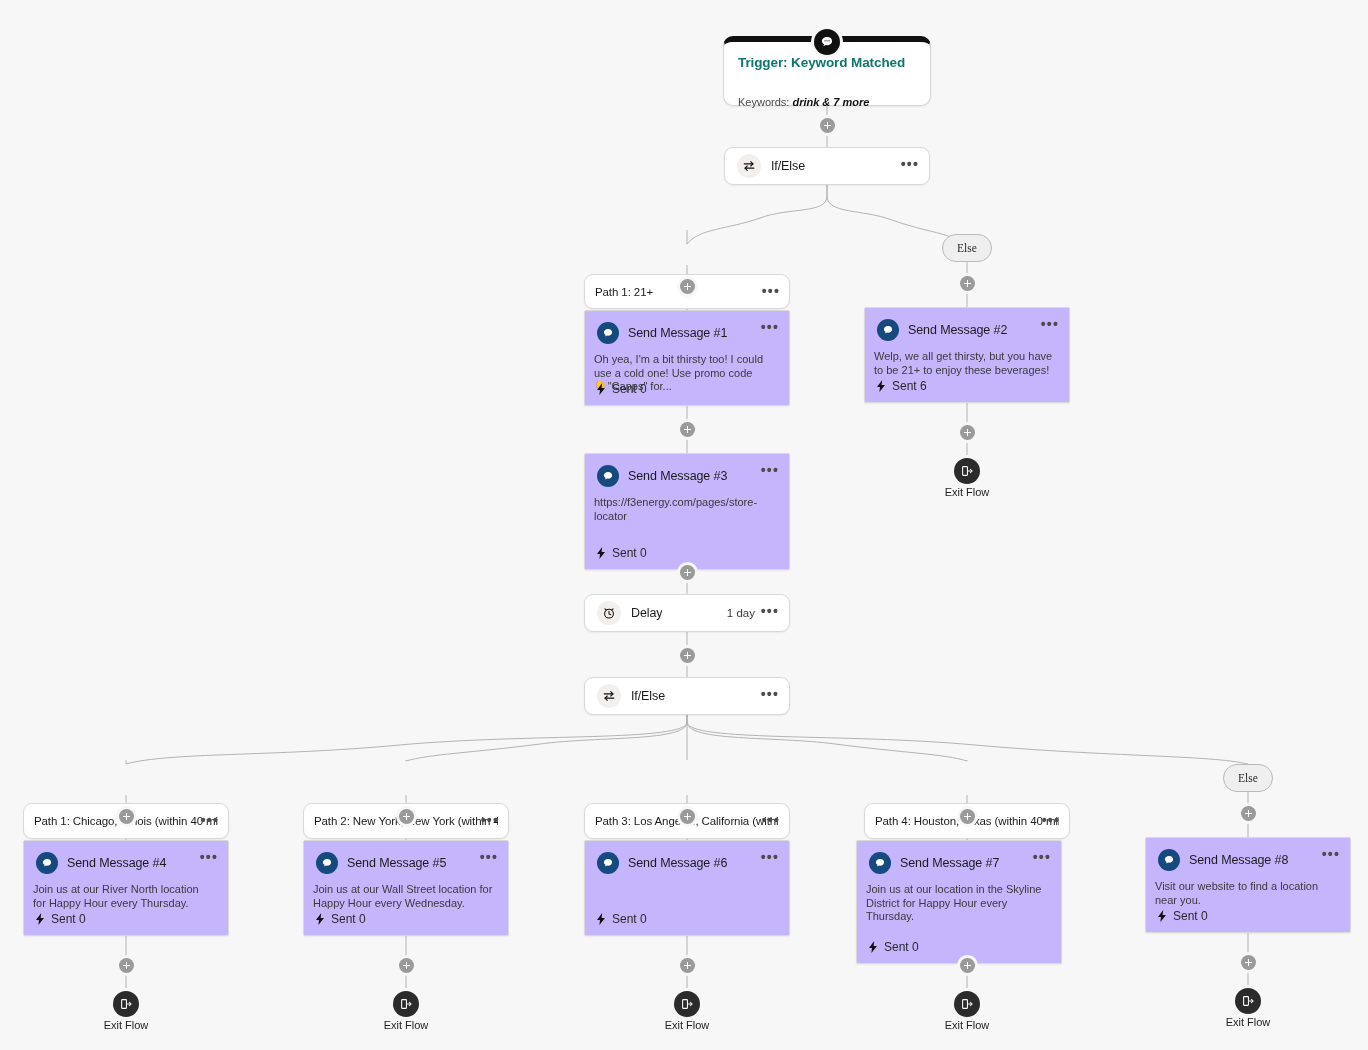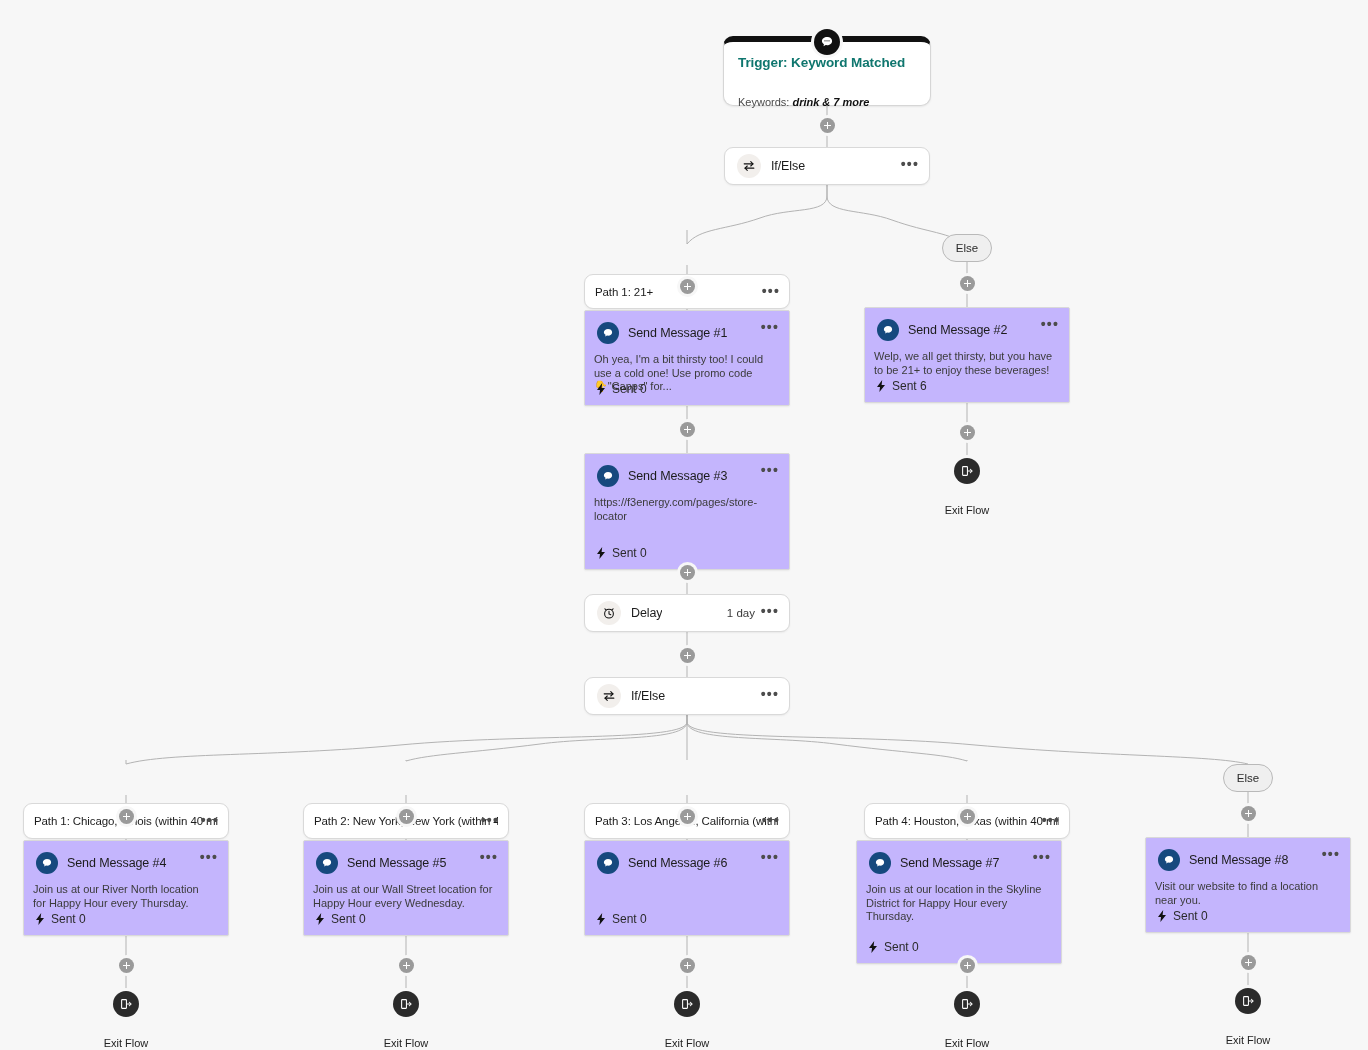--- a/index.html
+++ b/index.html
@@ -170,20 +170,21 @@
     position: absolute;
     background: #efefef;
     border: 1px solid #b9b9b9;
     border-radius: 14px;
     display: flex;
     align-items: center;
     justify-content: center;
     font-size: 11.5px;
     color: #2b2b2b;
     box-sizing: border-box;
+    font-family: Liberation Serif, serif;
   }
 
   
   .plus {
     position: absolute;
     width: 15px; height: 15px;
     border-radius: 50%;
     background: #9a9a9a;
     display: flex;
     align-items: center;
@@ -211,21 +212,21 @@
   .exit-circle {
     width: 26px; height: 26px;
     border-radius: 50%;
     background: #2b2b2b;
     display: flex;
     align-items: center;
     justify-content: center;
     box-shadow: 0 0 0 3px #f7f7f7;
   }
   .exit-label {
-    margin-top: 20px;
+    margin-top: 2px;
     font-size: 11px;
     color: #232323;
     white-space: nowrap;
   }
 </style>
 </head>
 <body>
 
 <div id="canvas">
 

